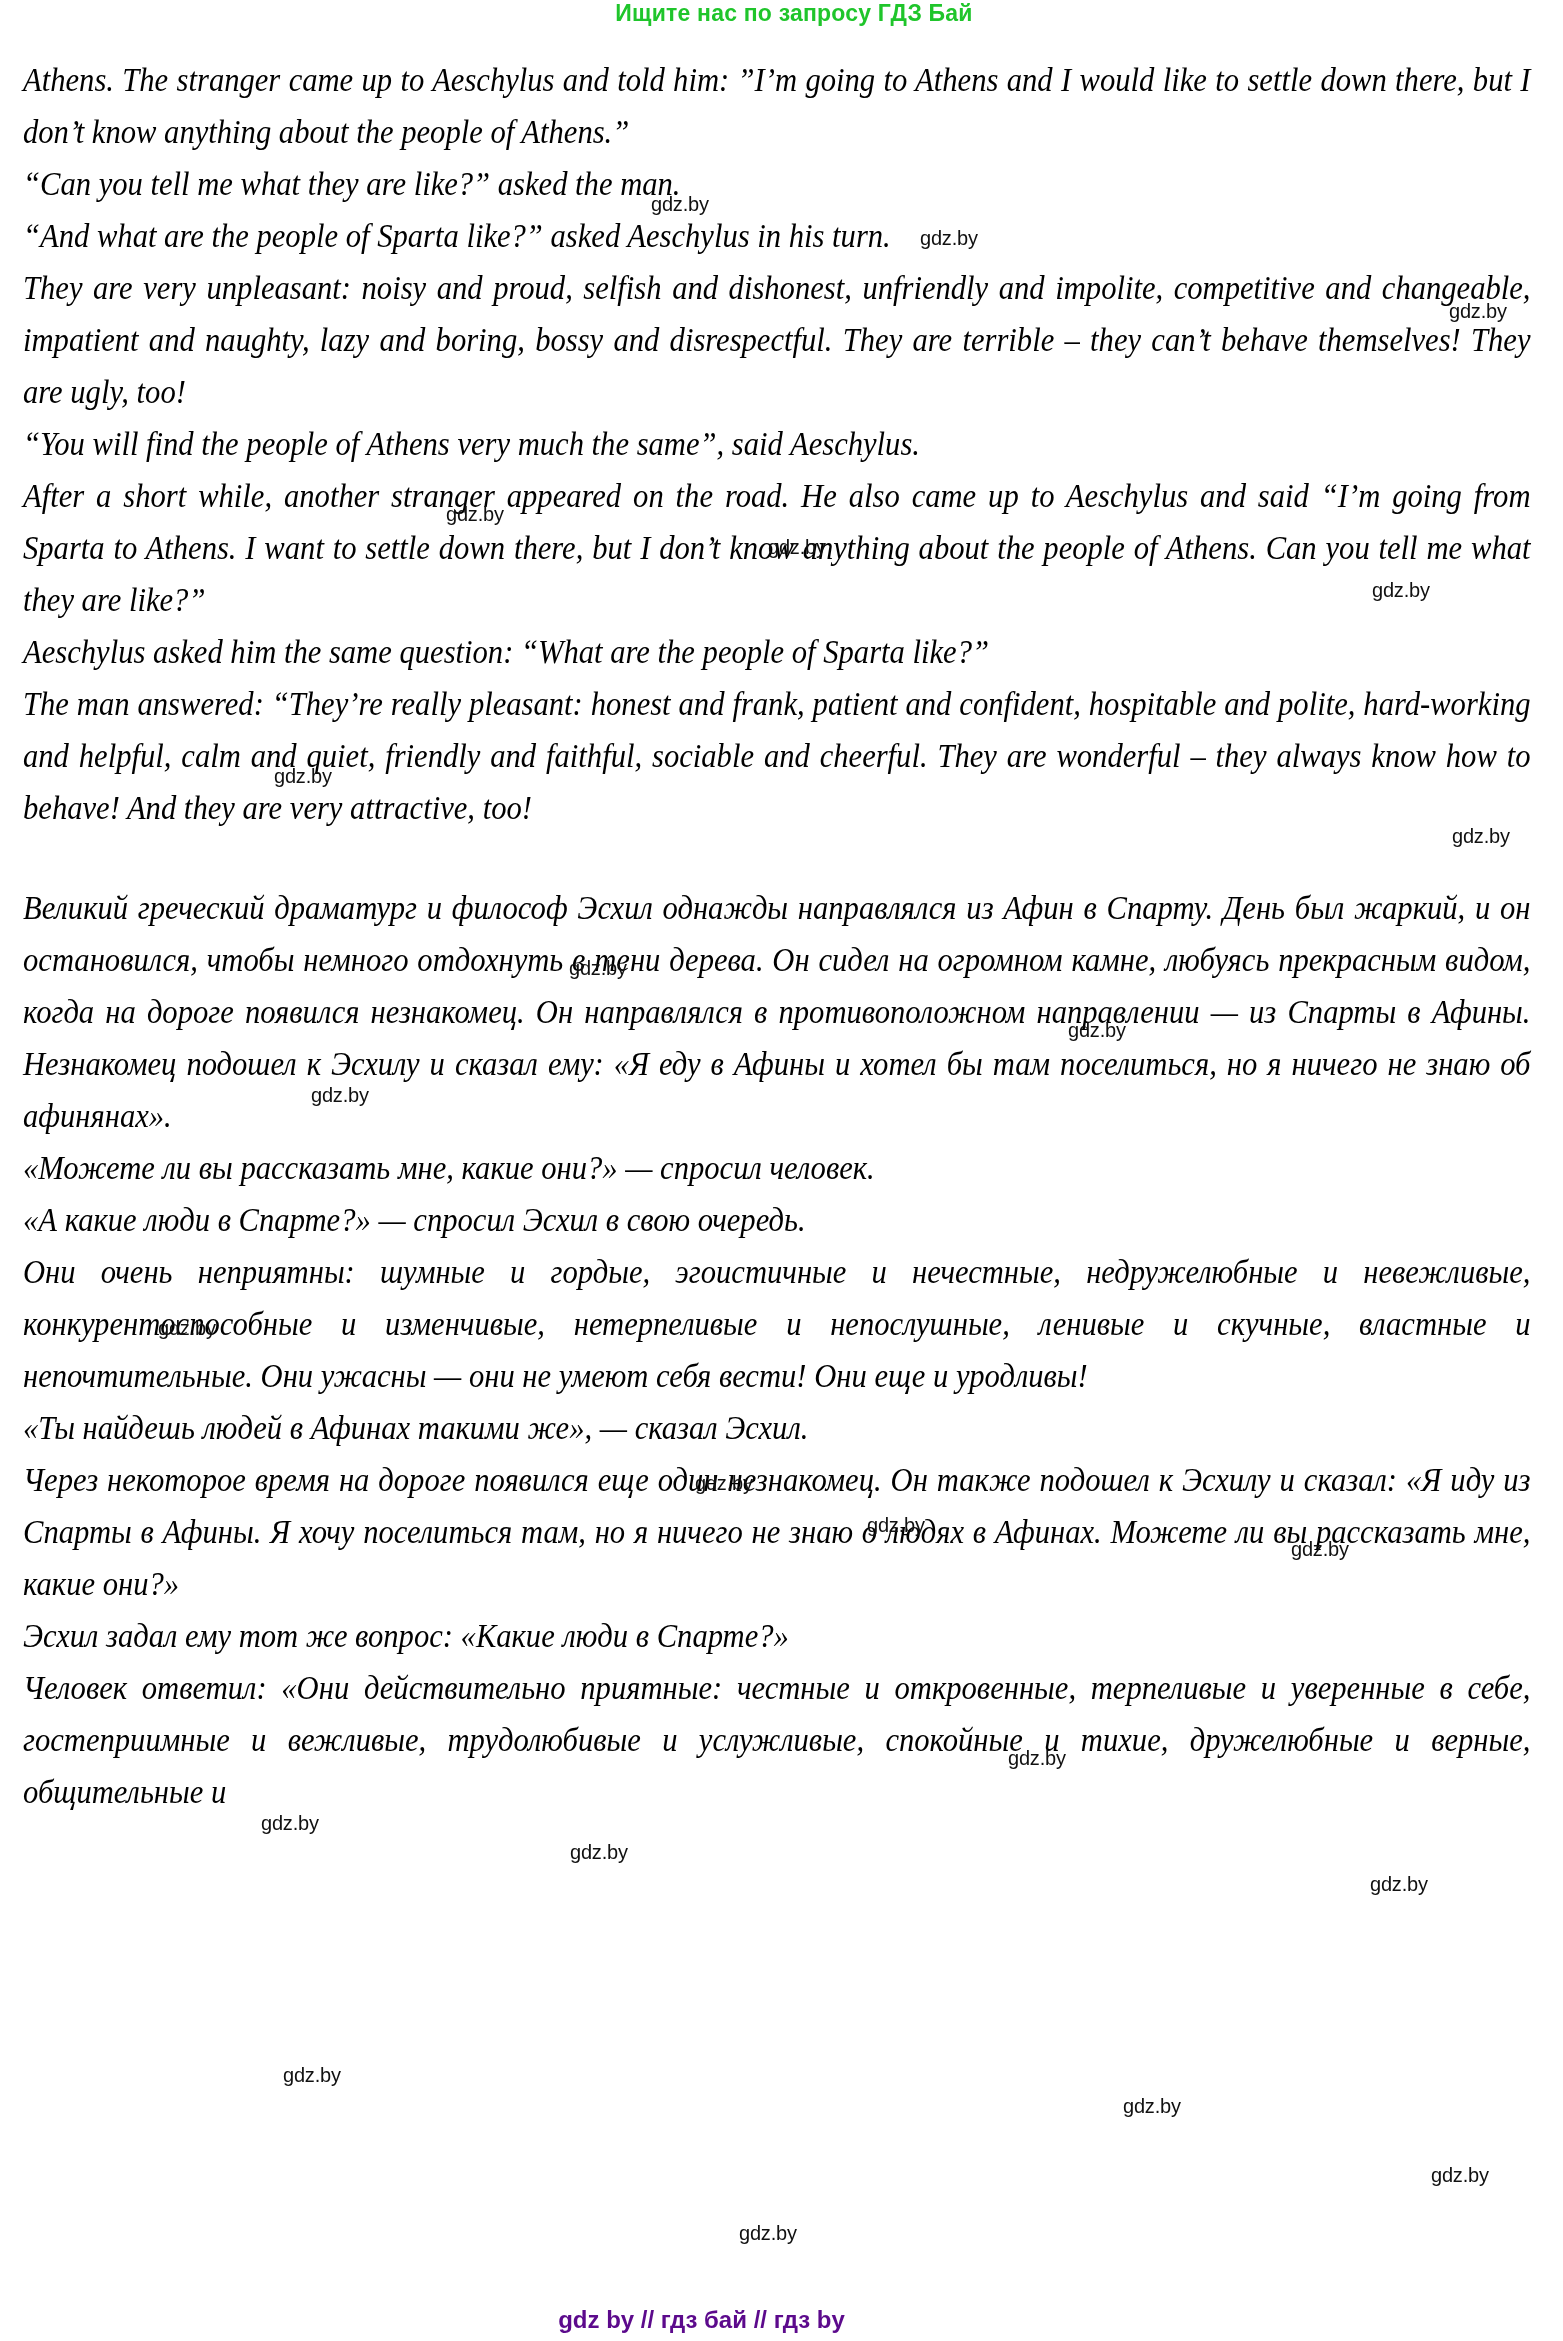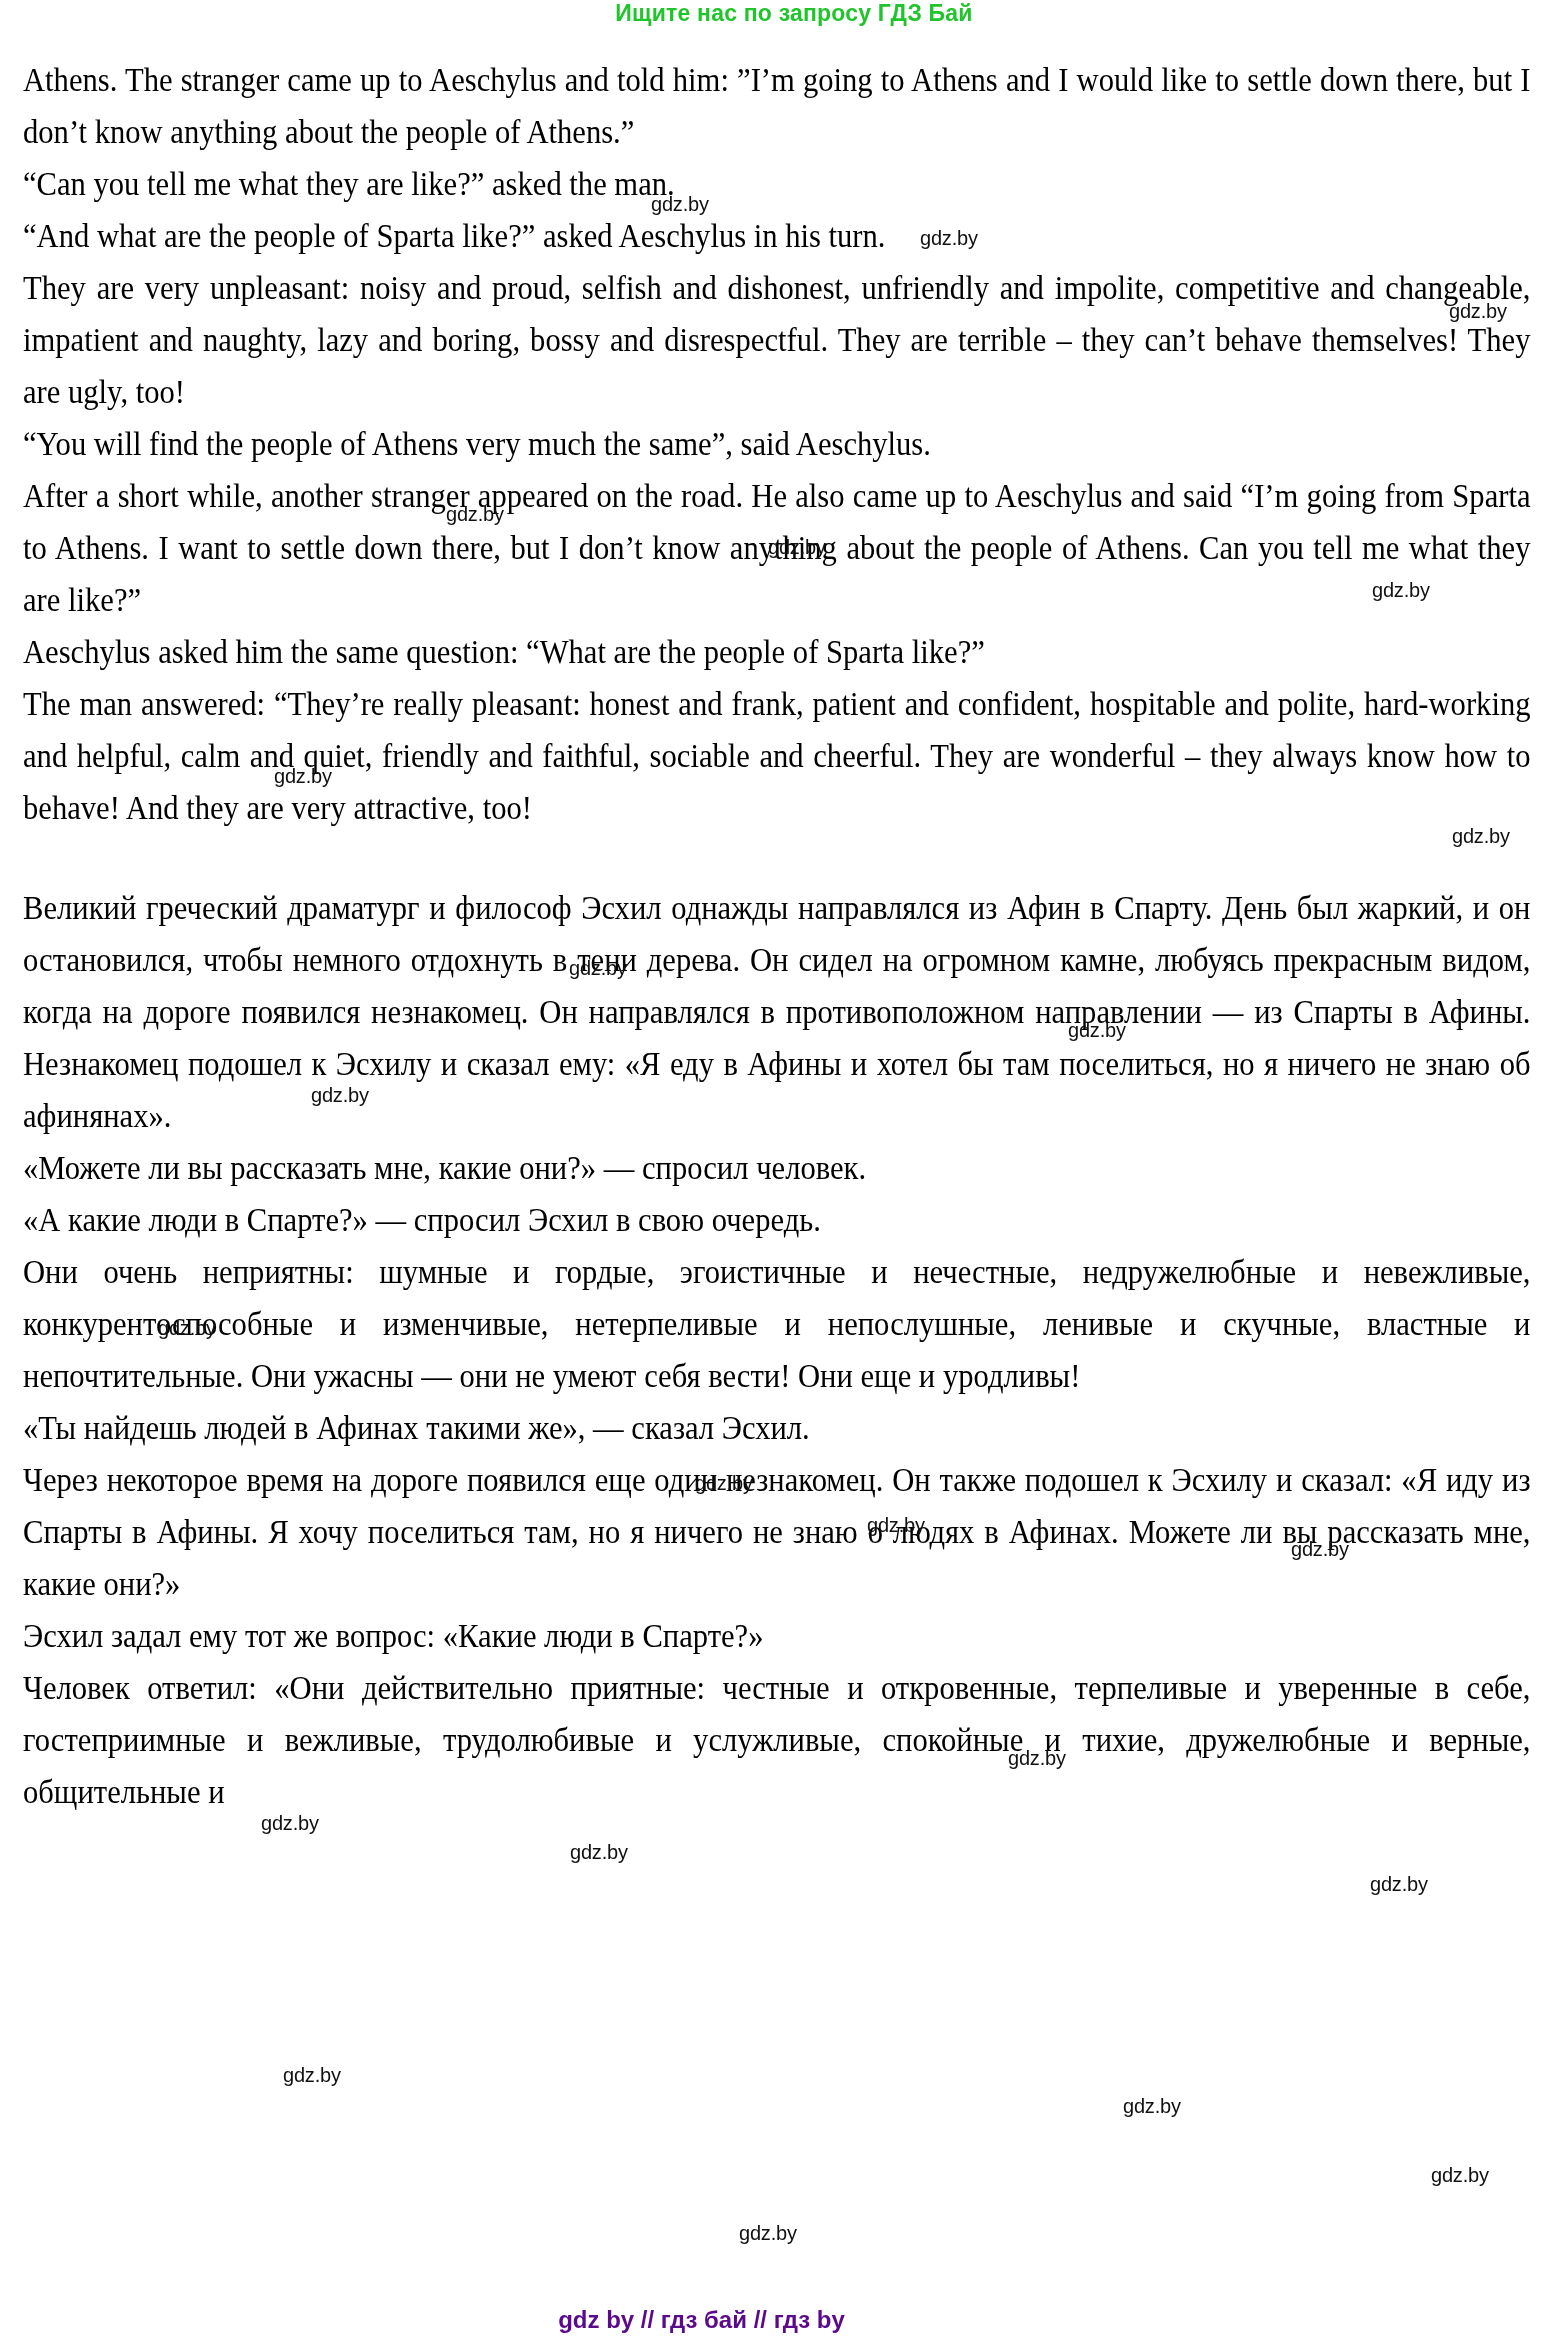--- a/index.html
+++ b/index.html
@@ -29,20 +29,21 @@
     letter-spacing: 0.2px;
     white-space: nowrap;
   }
 
   
   .page {
     position: absolute;
     top: 54px;
     left: 23px;
     width: 1514px;
+    font-style: italic;
   }
 
   .para {
     font-family: "Liberation Serif", serif;
     font-size: 34px;
     line-height: 52px;
     color: #000000;
     margin: 0 0 0 0;
     text-align: justify;
     text-justify: inter-word;

